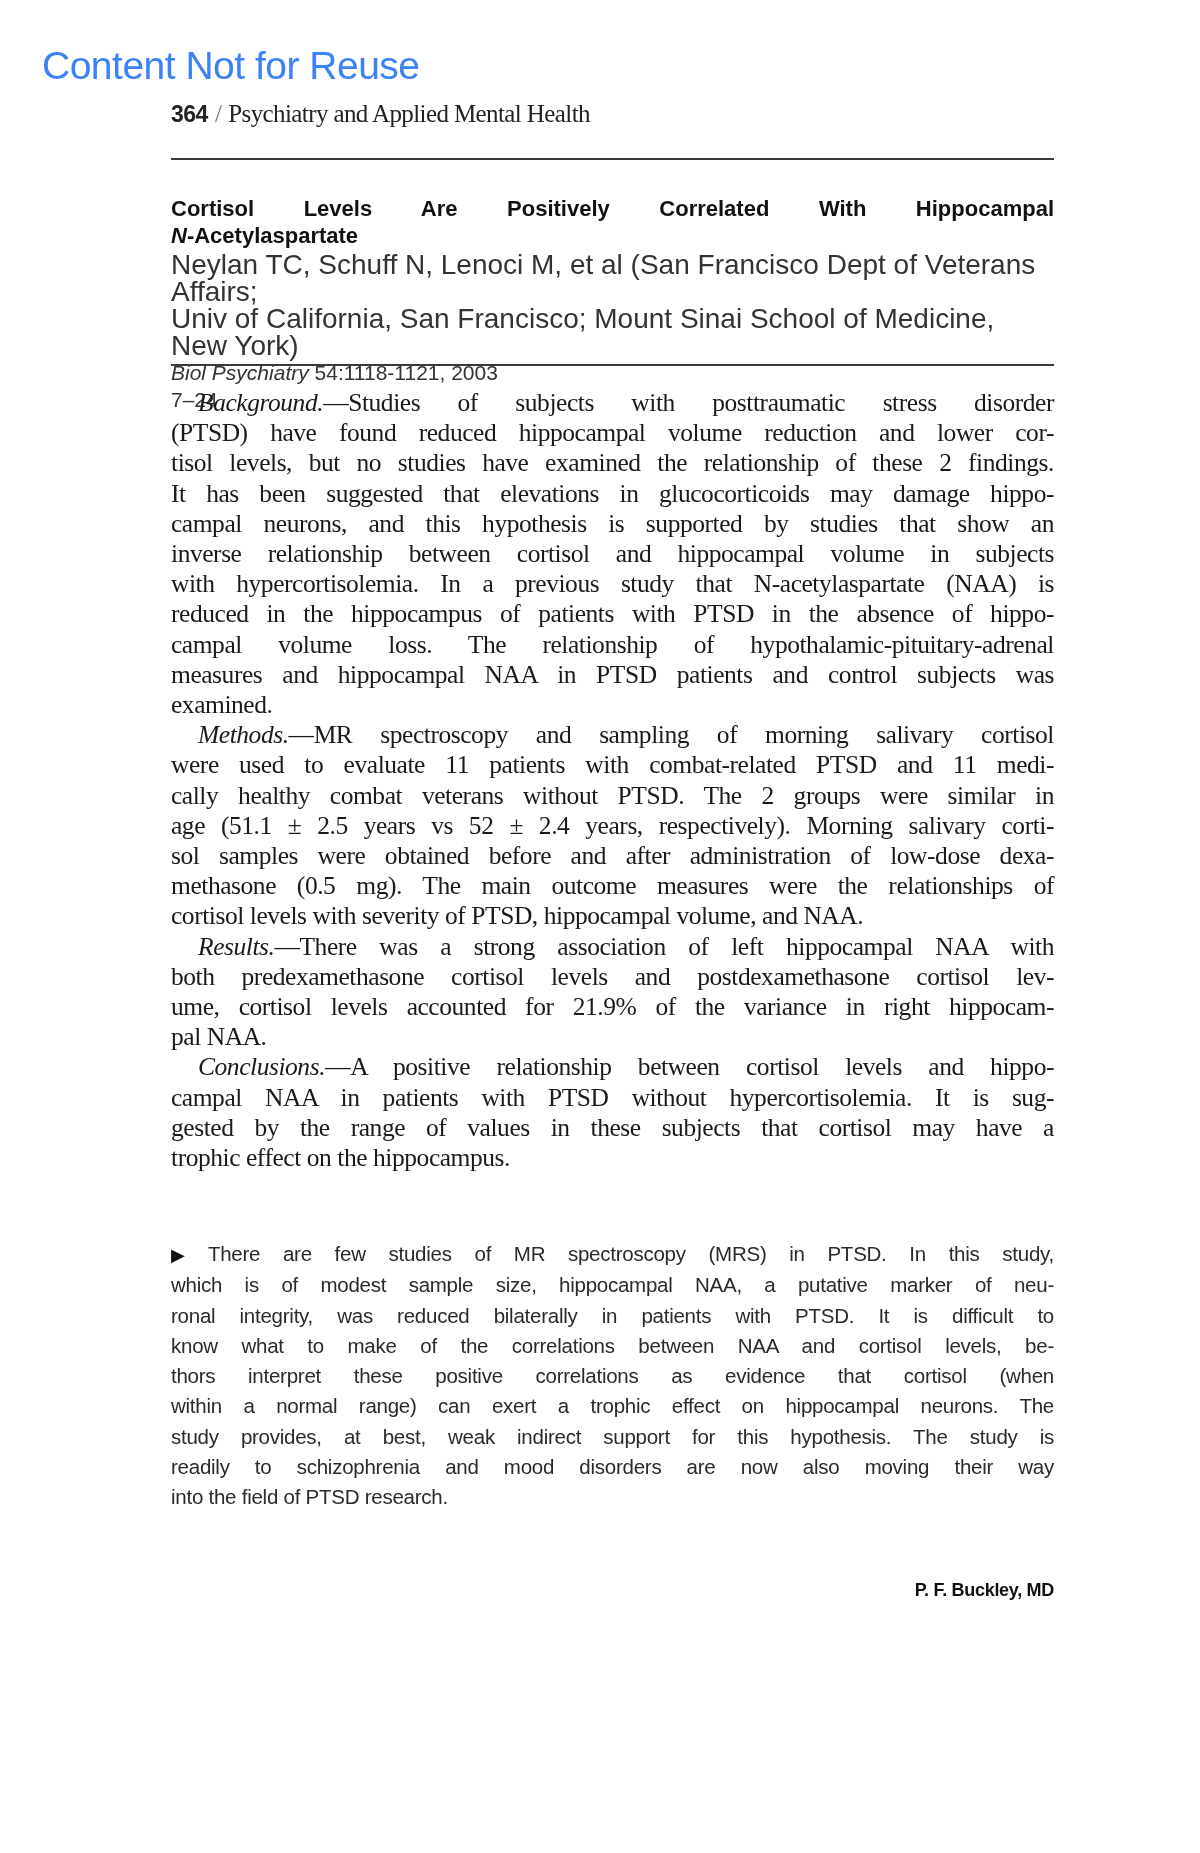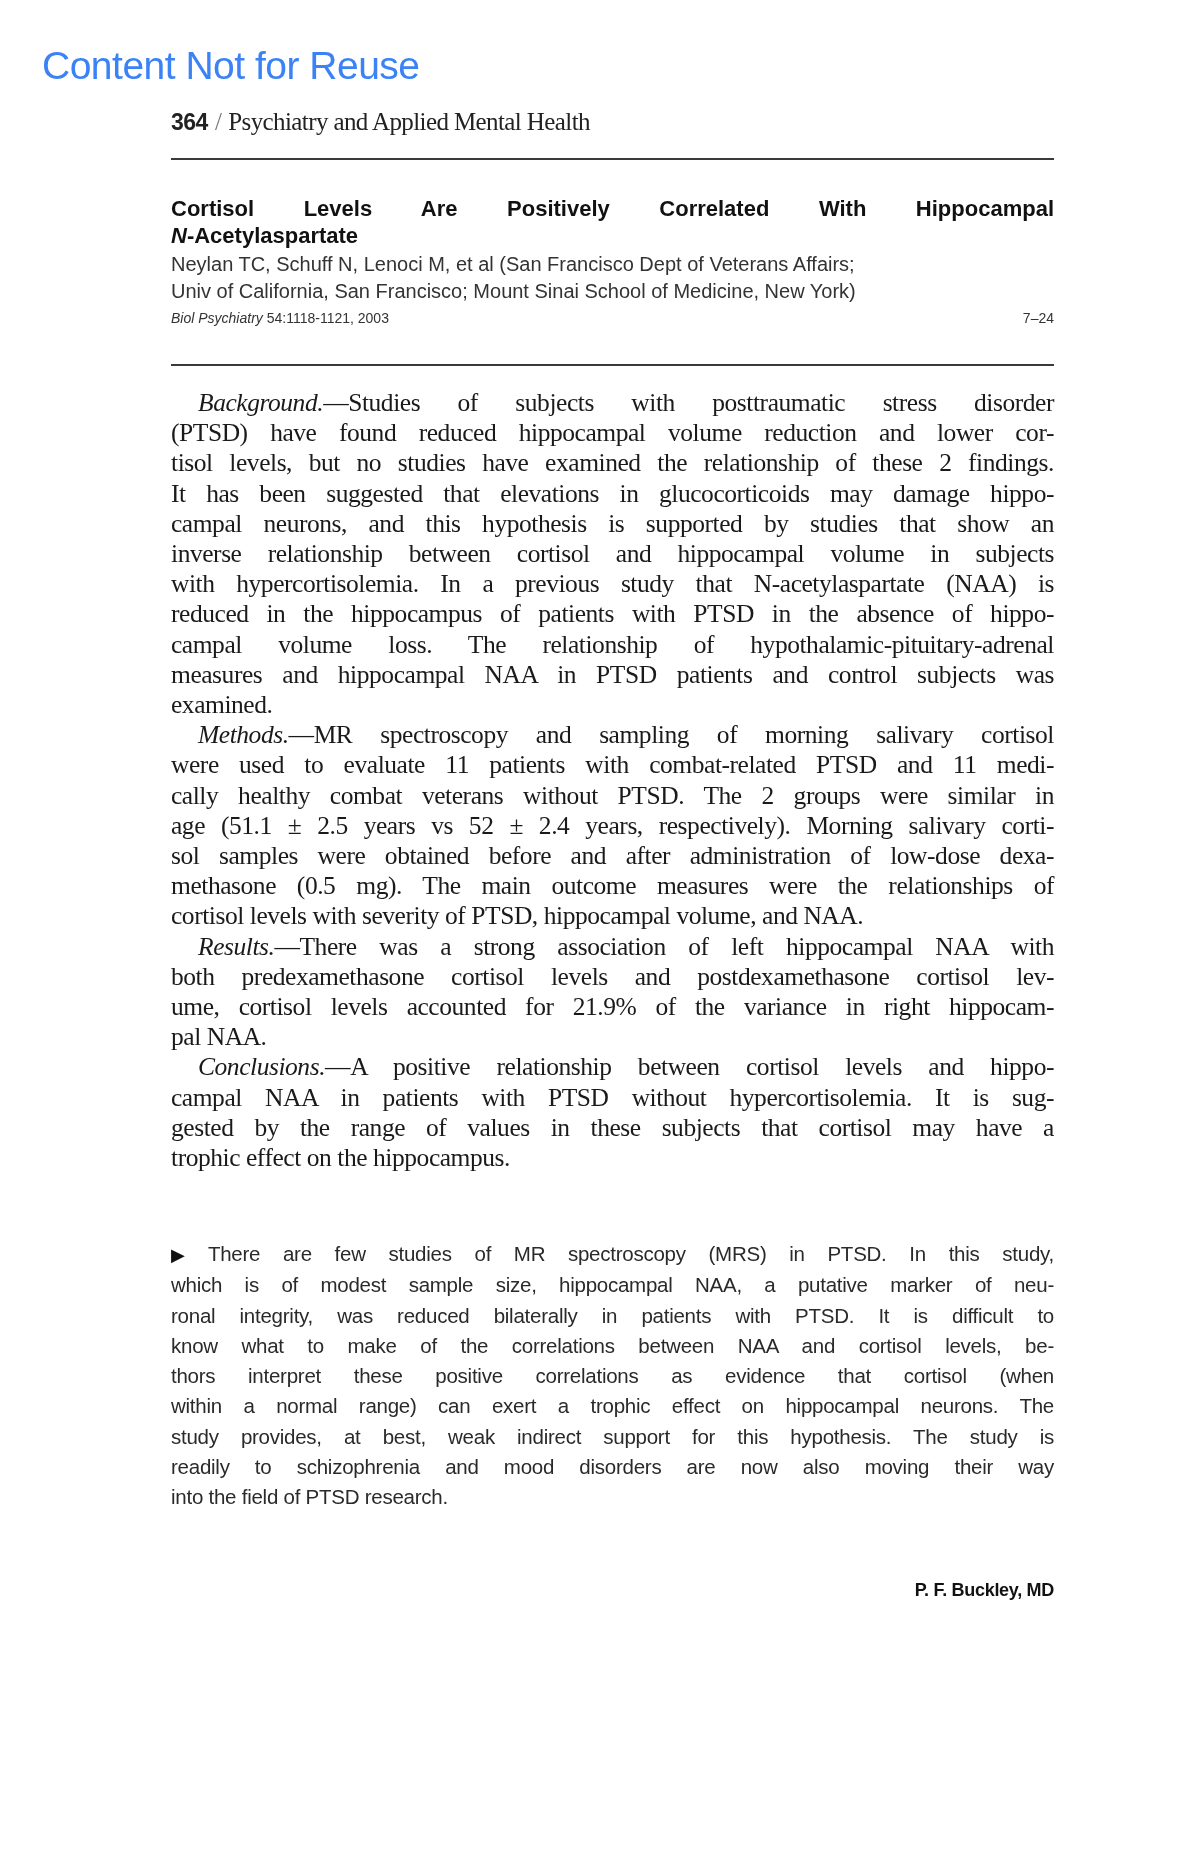--- a/index.html
+++ b/index.html
@@ -5,35 +5,35 @@
   html, body { margin: 0; padding: 0; background: #ffffff; }
   body { width: 1200px; height: 1853px; position: relative; overflow: hidden; color: #1c1c1c; }
   .watermark {
     position: absolute; left: 42px; top: 44px;
     font-family: "Liberation Sans", sans-serif; font-size: 39px; color: #3b82f6;
     letter-spacing: -0.5px;
     text-align: right;
   }
   .col { position: absolute; left: 171px; width: 883px; }
   .running-head {
-    top: 108px; font-family: "Liberation Serif", serif; font-size: 25px; color: #222;
+    top: 100px; font-family: "Liberation Serif", serif; font-size: 25px; color: #222;
     letter-spacing: -0.6px;
   }
   .running-head .pg { font-family: "Liberation Sans", sans-serif; font-weight: bold; font-size: 23px; letter-spacing: -0.5px; }
   .running-head .sep { color: #777; margin: 0 7px; }
   .rule { position: absolute; left: 171px; width: 883px; height: 2px; background: #3a3a3a; }
   .rule.r1 { top: 158px; }
   .rule.r2 { top: 364px; }
   .cite { top: 195px; font-family: "Liberation Sans", sans-serif; }
   .cite .title {
     font-weight: bold; font-size: 22px; line-height: 27px; color: #111; text-align: justify;
   }
   .cite .title .l1 { display: block; text-align: justify; text-align-last: justify; }
-  .cite .authors { font-size: 20px; line-height: 27px; color: #333; margin-top: 2px; }
-  .cite .src { font-size: 14px; line-height: 27px; color: #333; display: flex; justify-content: space-between; }
+  .cite .authors { font-size: 28px; line-height: 27px; color: #333; margin-top: 2px; }
+  .cite .src { font-size: 21px; line-height: 27px; color: #333; display: flex; justify-content: space-between; flex-direction: column; }
   .cite .src i { font-style: italic; }
   .abstract {
     top: 388px; font-family: "Liberation Serif", serif; font-size: 25.5px; line-height: 30.2px;
     color: #1a1a1a; letter-spacing: -0.45px;
   }
   .abstract p { margin: 0; text-indent: 27px; text-align: justify; text-align-last: left; }
   .abstract p .ln { display: block; text-align: justify; text-align-last: justify; text-indent: 0; }
   .abstract p .ln.first { text-indent: 27px; }
   .abstract p .ln.last { text-align-last: left; }
   .abstract .lbl { font-style: italic; }

